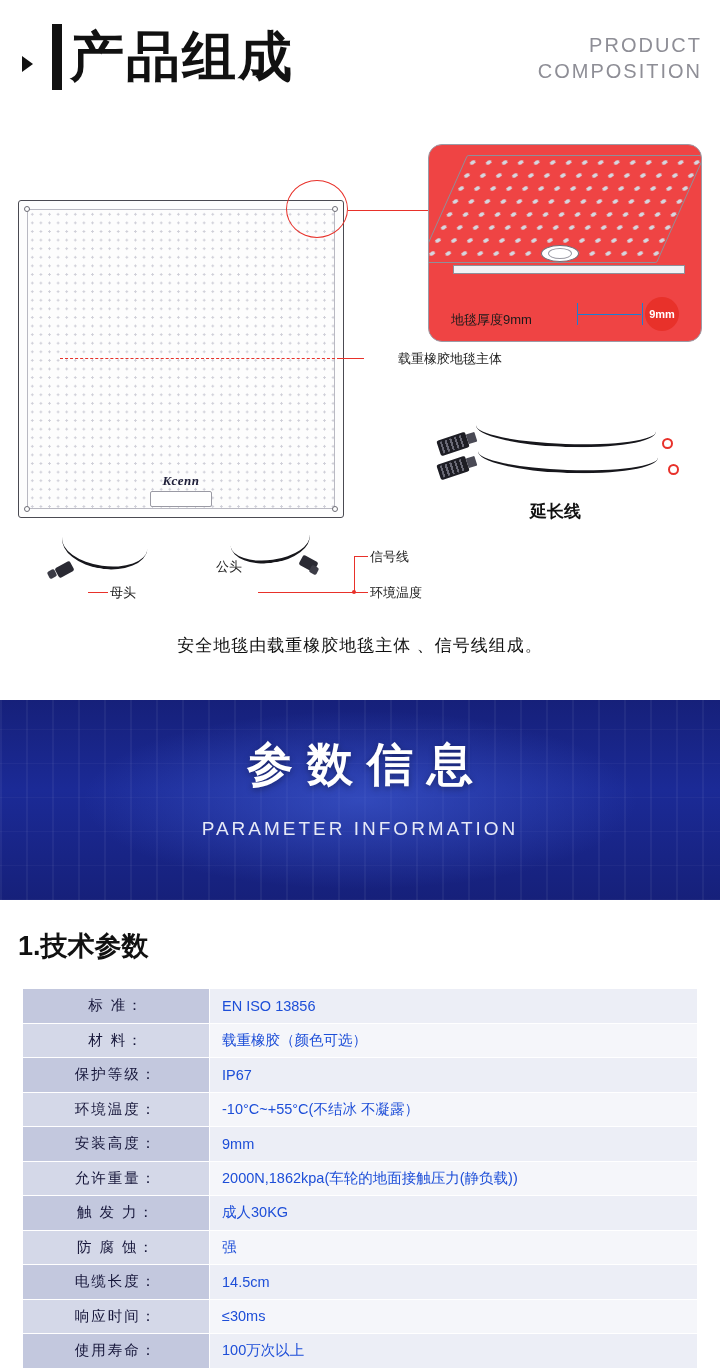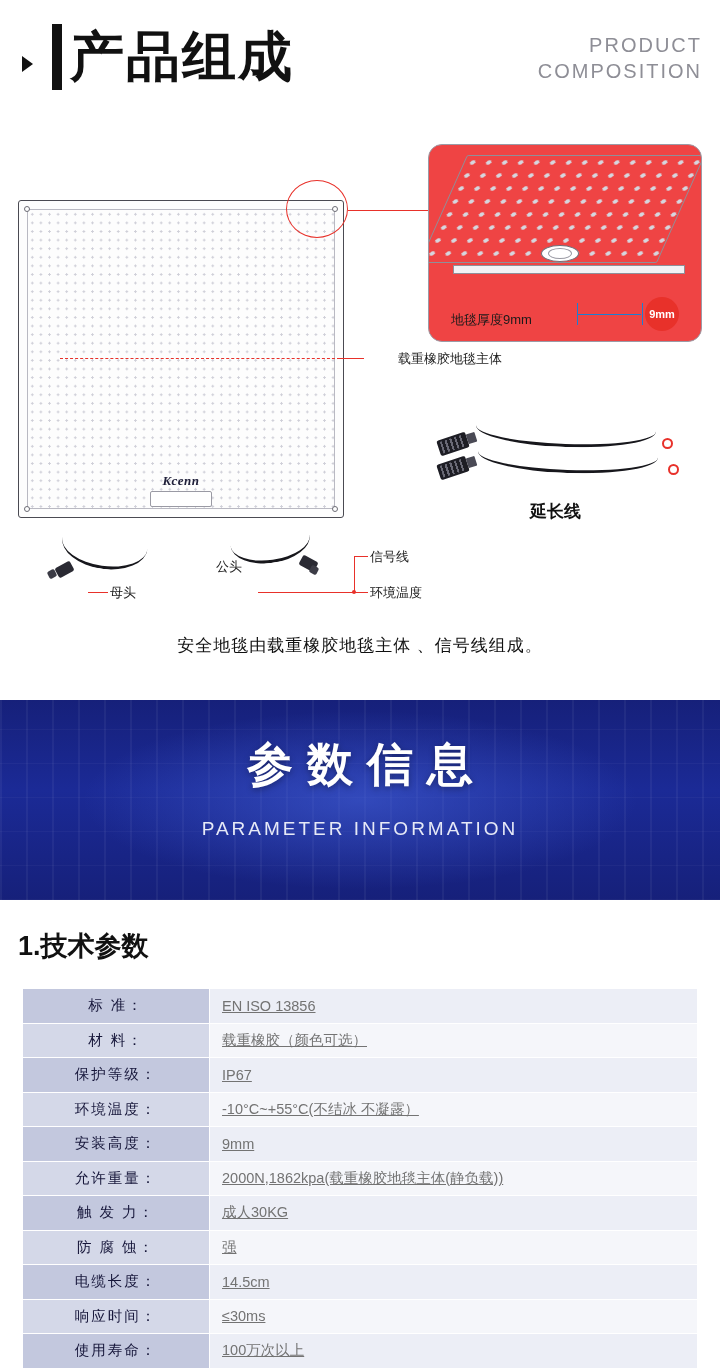--- a/index.html
+++ b/index.html
@@ -395,22 +395,21 @@
   td.k {
     width: 162px;
     background: #c3c8de;
     color: #16163a;
     text-align: center;
     letter-spacing: 2px;
     white-space: nowrap;
   }
   td.v {
     background: #eceef6;
-    color: #737373;
-    text-decoration: underline;
+    color: #1d4ed8;
   }
   tr.alt td.k { background: #d4d8e8; }
   tr.alt td.v { background: #f5f6fa; }
 </style>
 </head>
 <body>
 
 <div class="section1">
 
   <div class="hdr">
@@ -526,21 +525,21 @@
         <tr class="alt">
           <td class="k">环境温度：</td>
           <td class="v">-10°C~+55°C(不结冰 不凝露）</td>
         </tr>
         <tr>
           <td class="k">安装高度：</td>
           <td class="v">9mm</td>
         </tr>
         <tr class="alt">
           <td class="k">允许重量：</td>
-          <td class="v">2000N,1862kpa(载重橡胶地毯主体(静负载))</td>
+          <td class="v">2000N,1862kpa(车轮的地面接触压力(静负载))</td>
         </tr>
         <tr>
           <td class="k">触 发 力：</td>
           <td class="v">成人30KG</td>
         </tr>
         <tr class="alt">
           <td class="k">防 腐 蚀：</td>
           <td class="v">强</td>
         </tr>
         <tr>

